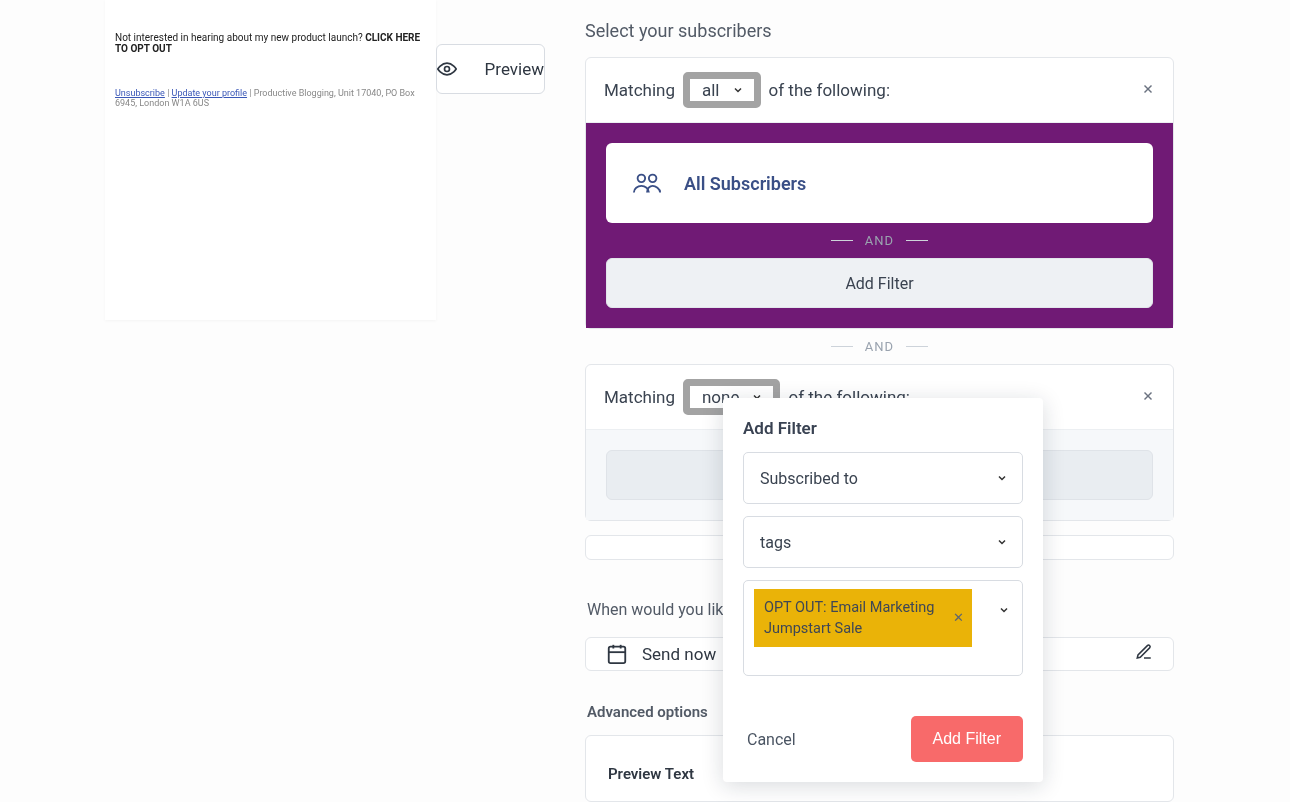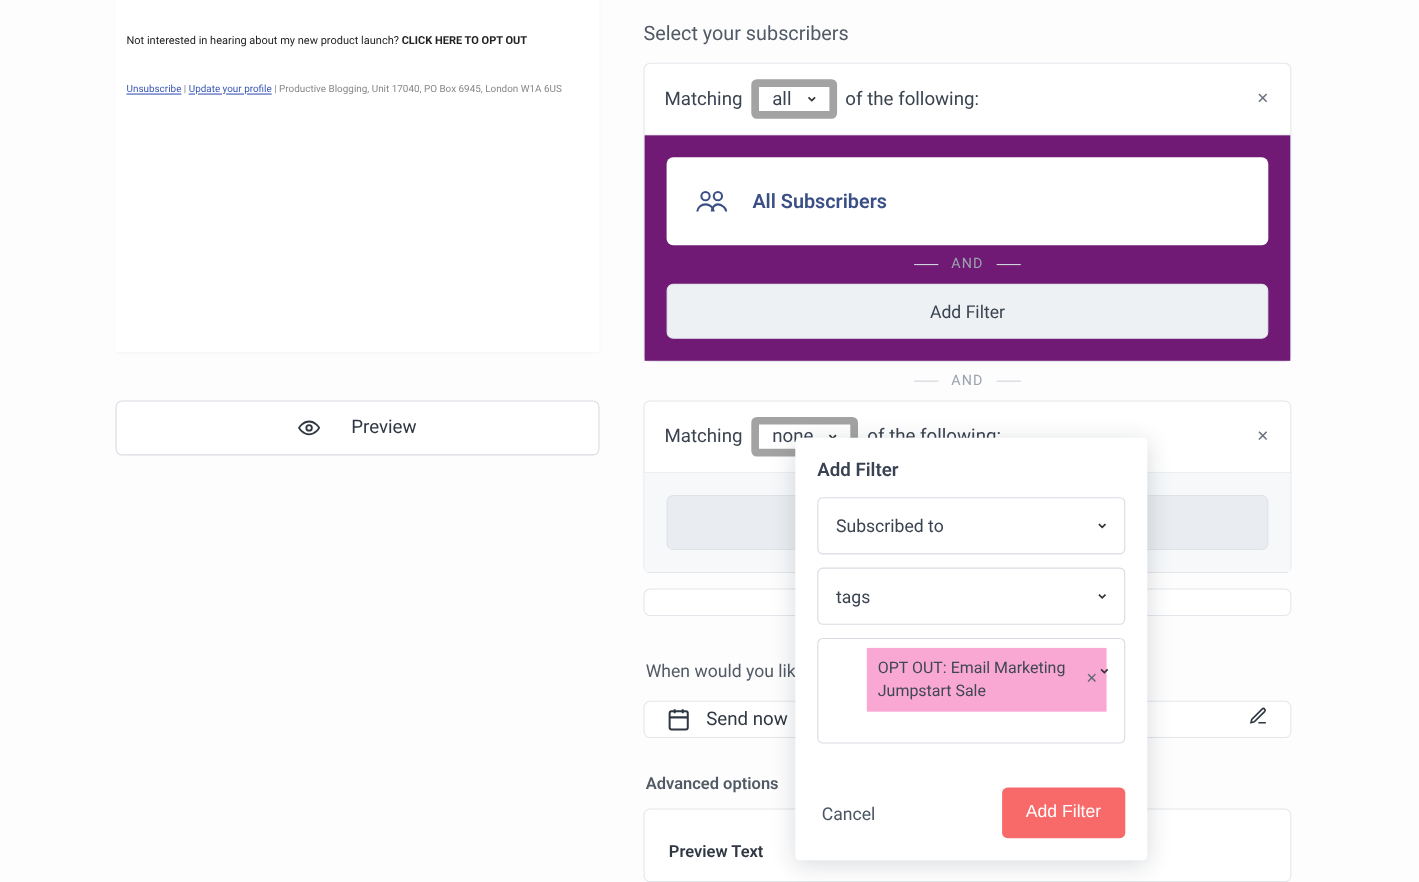--- a/index.html
+++ b/index.html
@@ -13,21 +13,21 @@
   }
   .page {
     display: flex;
     width: 100%;
     height: 100%;
   }
   .left-col {
     width: 585px;
     padding: 0 40px 0 105px;
     display: flex;
-    flex-direction: column;
+    flex-direction: row;
   }
   .right-col {
     width: 705px;
     padding: 0 116px 0 0;
     display: flex;
     flex-direction: column;
   }
   .email-preview-card {
     background: #fff;
     height: 320px;
@@ -241,29 +241,28 @@
     padding: 8px 10px 28px 10px;
     position: relative;
     margin-bottom: 40px;
   }
   .tag-box .chev-outer {
     position: absolute;
     right: 12px;
     top: 20px;
   }
   .tag-chip {
-    background: #f9a8d4;
+    background: #eab308;
     padding: 8px 30px 8px 10px;
     font-size: 14.5px;
     color: #3f4755;
     display: inline-block;
     line-height: 1.45;
     position: relative;
     max-width: 218px;
-    margin-left: 34px;
   }
   .tag-chip .x {
     position: absolute;
     right: 8px;
     top: 50%;
     transform: translateY(-50%);
     font-size: 13px;
     color: #5d6571;
     cursor: pointer;
   }

